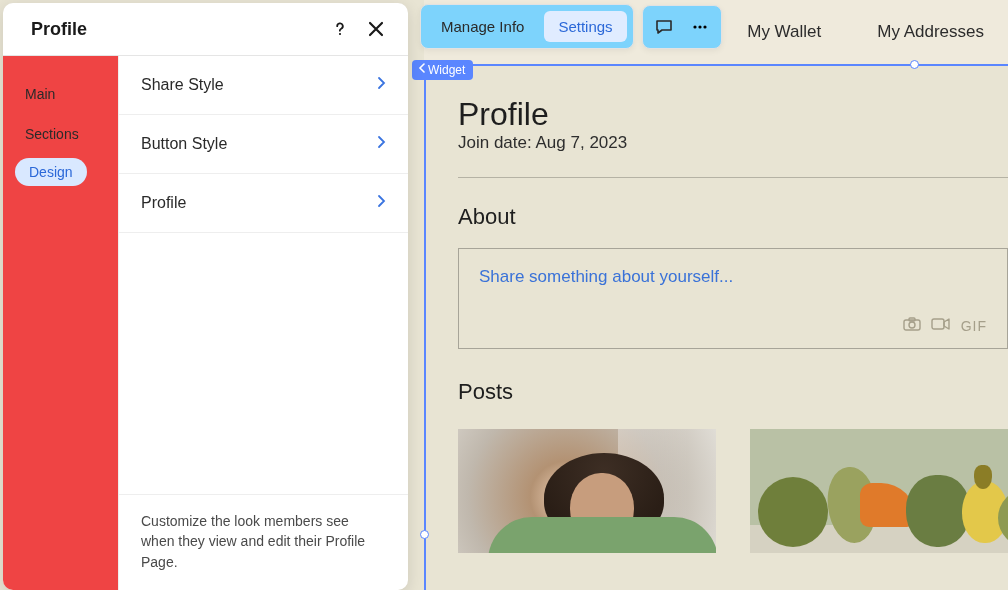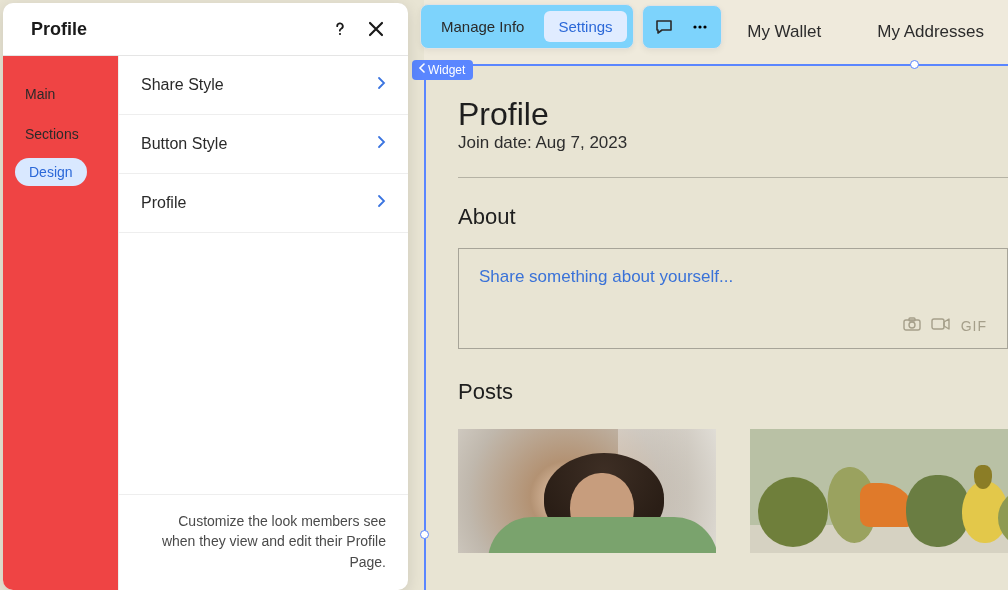--- a/index.html
+++ b/index.html
@@ -101,21 +101,21 @@
     }
     .list-label {
       font-size: 16px;
       color: #2a2a2a;
     }
     .chevron {
       color: #3a74e0;
     }
     .panel-footer {
       padding: 16px 22px 18px;
-      text-align: right;
+      text-align: left;
       font-size: 14px;
       color: #4a4a4a;
       line-height: 1.45;
       border-top: 1px solid #eee;
       margin-top: 46px;
     }
 
     
     .toolbar {
       position: absolute;

